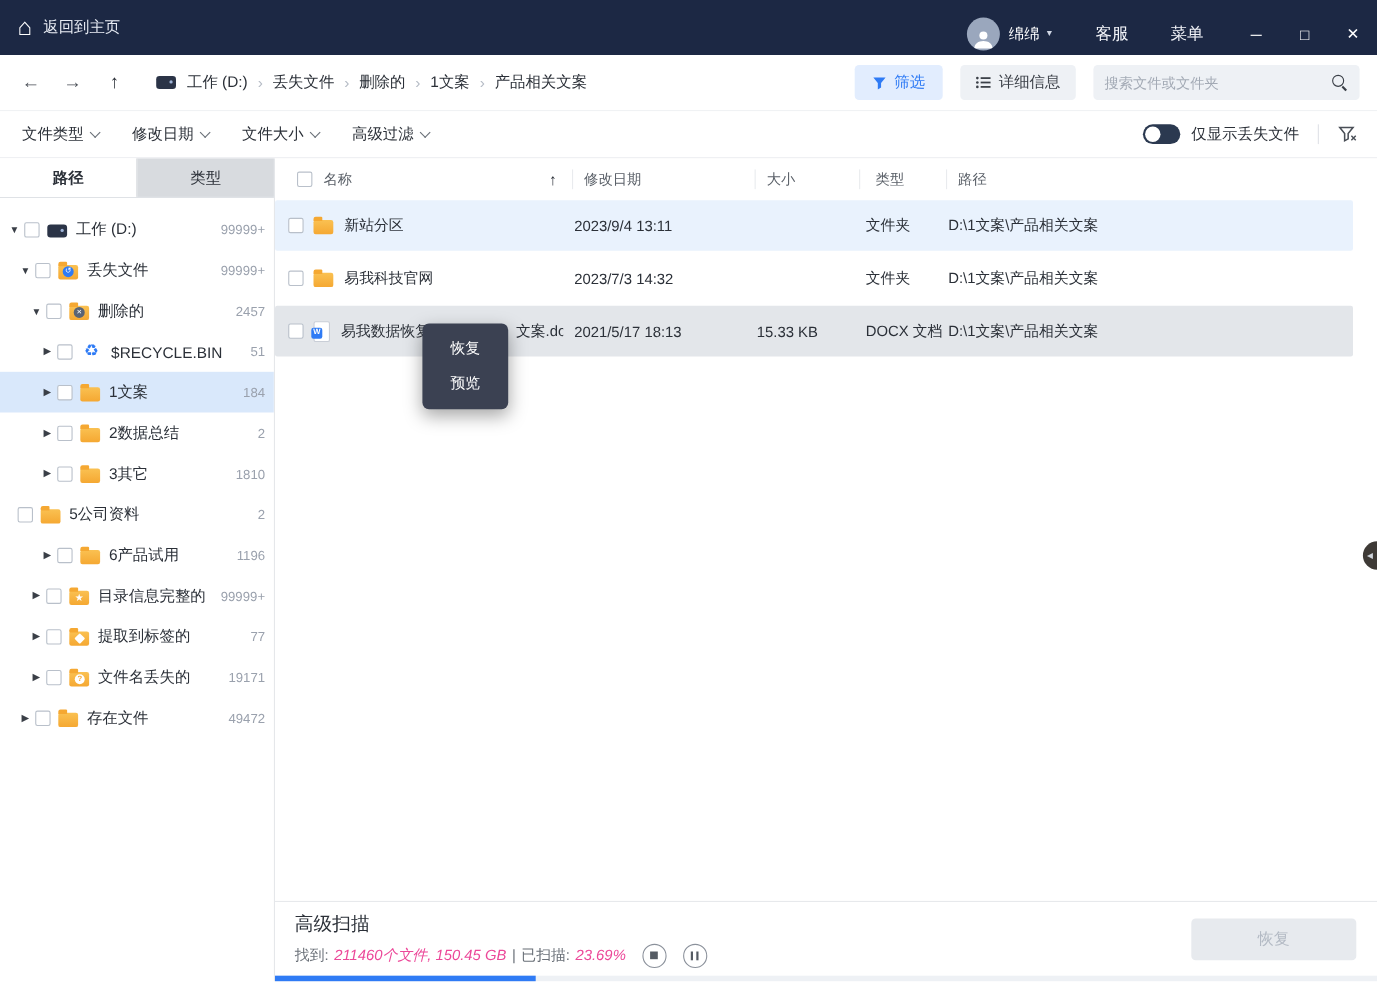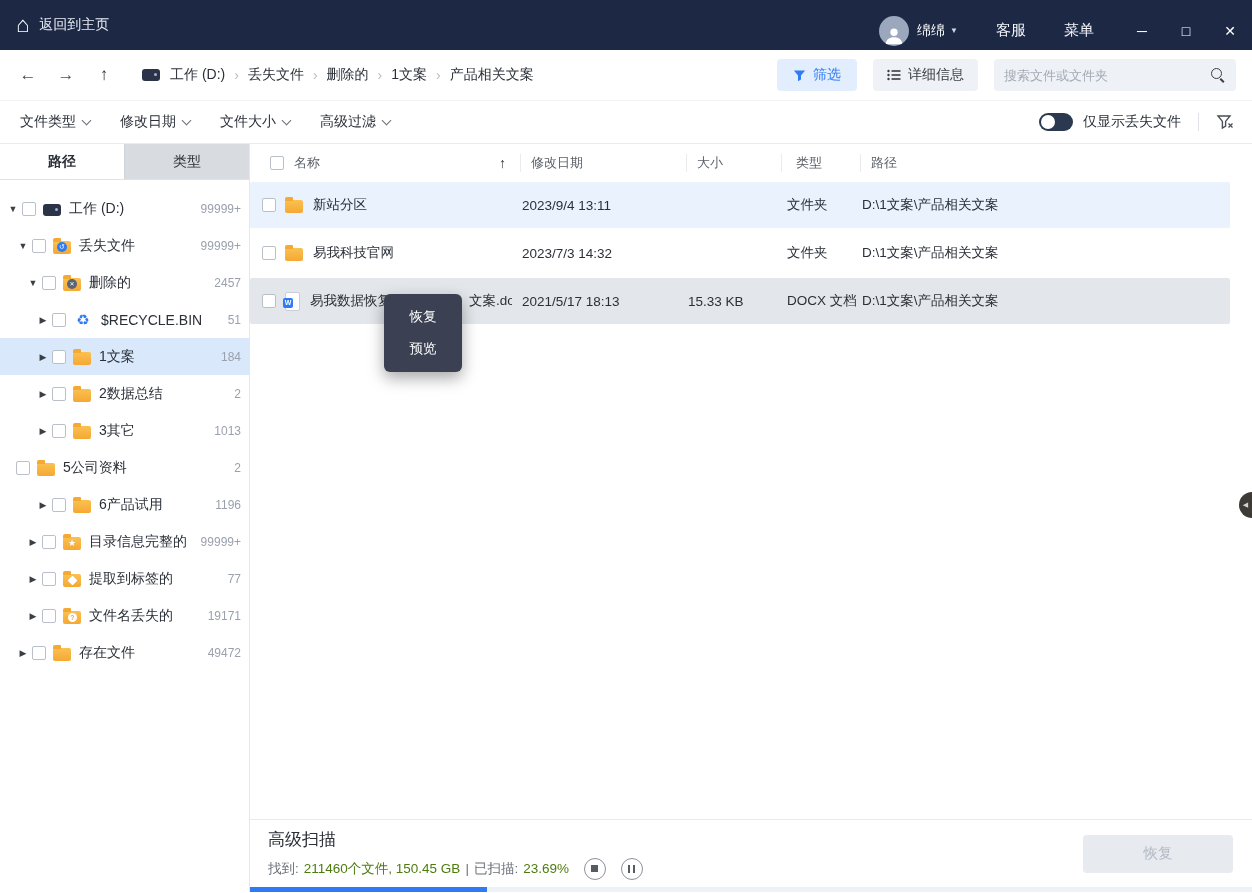--- a/index.html
+++ b/index.html
@@ -109,21 +109,21 @@
   .name-gap { display:inline-block; width:78px; flex:none; }
   .fdate, .fsize, .fpath { padding-left:10px; white-space:nowrap; overflow:hidden; }
   .ftype { padding-left:14px; white-space:nowrap; }
   .main-spacer { flex:1; }
 
   
   .bottombar { height:68px; border-top:1px solid #e7e9ec; display:flex; align-items:center; padding:0 19px 0 18px; flex:none; }
   .scan-block { display:flex; flex-direction:column; gap:7px; }
   .scan-title { font-size:17px; color:#2b3038; font-weight:500; }
   .scan-line { display:flex; align-items:center; font-size:13.5px; color:#6a7078; gap:5px; }
-  .blue { color:#4d7c0f; }
+  .blue { color:#ec4899;font-style:italic; }
   .ctrl-btn { width:22px; height:22px; border:1px solid #8b919b; border-radius:50%; display:flex; align-items:center; justify-content:center; margin-left:10px; cursor:pointer; flex:none; }
   .stop-sq { width:7px; height:7px; background:#555b63; display:block; }
   .pause-bars { display:flex; }
   .pause-bars i { display:block; width:2px; height:8px; background:#555b63; margin:0 1.5px; }
   .recover-btn { margin-left:auto; width:150px; height:38px; background:#e7eaee; color:#b3bac4; border:none; border-radius:4px; font-size:14.5px; font-family:inherit; }
   .progress { height:5px; background:#eef1f5; flex:none; }
   .progress-fill { height:100%; background:#2f7bf5; width:0; }
 
   
   .ctx-menu { position:absolute; left:384px; top:294px; width:78px; background:#3b4152; border-radius:6px; padding:7px 0; box-shadow:0 6px 16px rgba(0,0,0,.35); z-index:50; }
@@ -281,21 +281,21 @@
             <span class="cb"></span>
             <span class="tree-icon ic-folder"></span>
             <span class="tree-label">2数据总结</span>
             <span class="tree-count">2</span>
           </div>
           <div class="tree-item" style="padding-left: 36px;">
             <span class="expander">▶</span>
             <span class="cb"></span>
             <span class="tree-icon ic-folder"></span>
             <span class="tree-label">3其它</span>
-            <span class="tree-count">1013</span>
+            <span class="tree-count">1810</span>
           </div>
           <div class="tree-item" style="">
             <span class="expander"></span>
             <span class="cb"></span>
             <span class="tree-icon ic-folder"></span>
             <span class="tree-label">5公司资料</span>
             <span class="tree-count">2</span>
           </div>
           <div class="tree-item" style="padding-left: 36px;">
             <span class="expander">▶</span>

